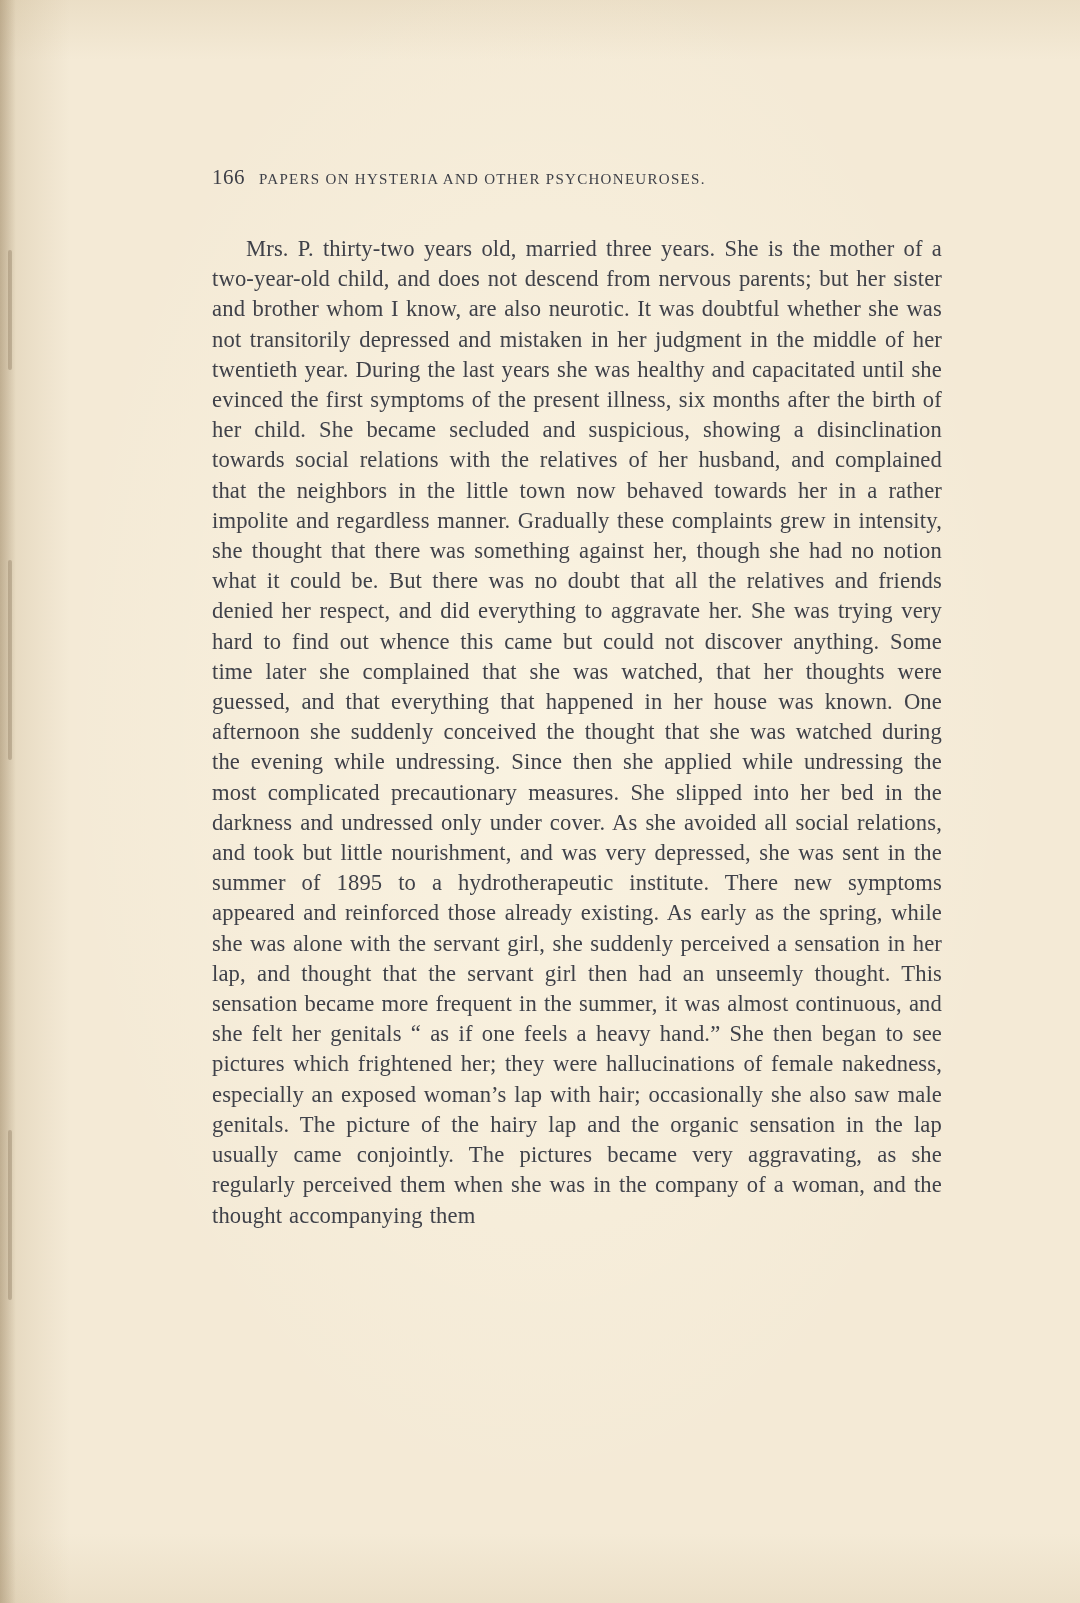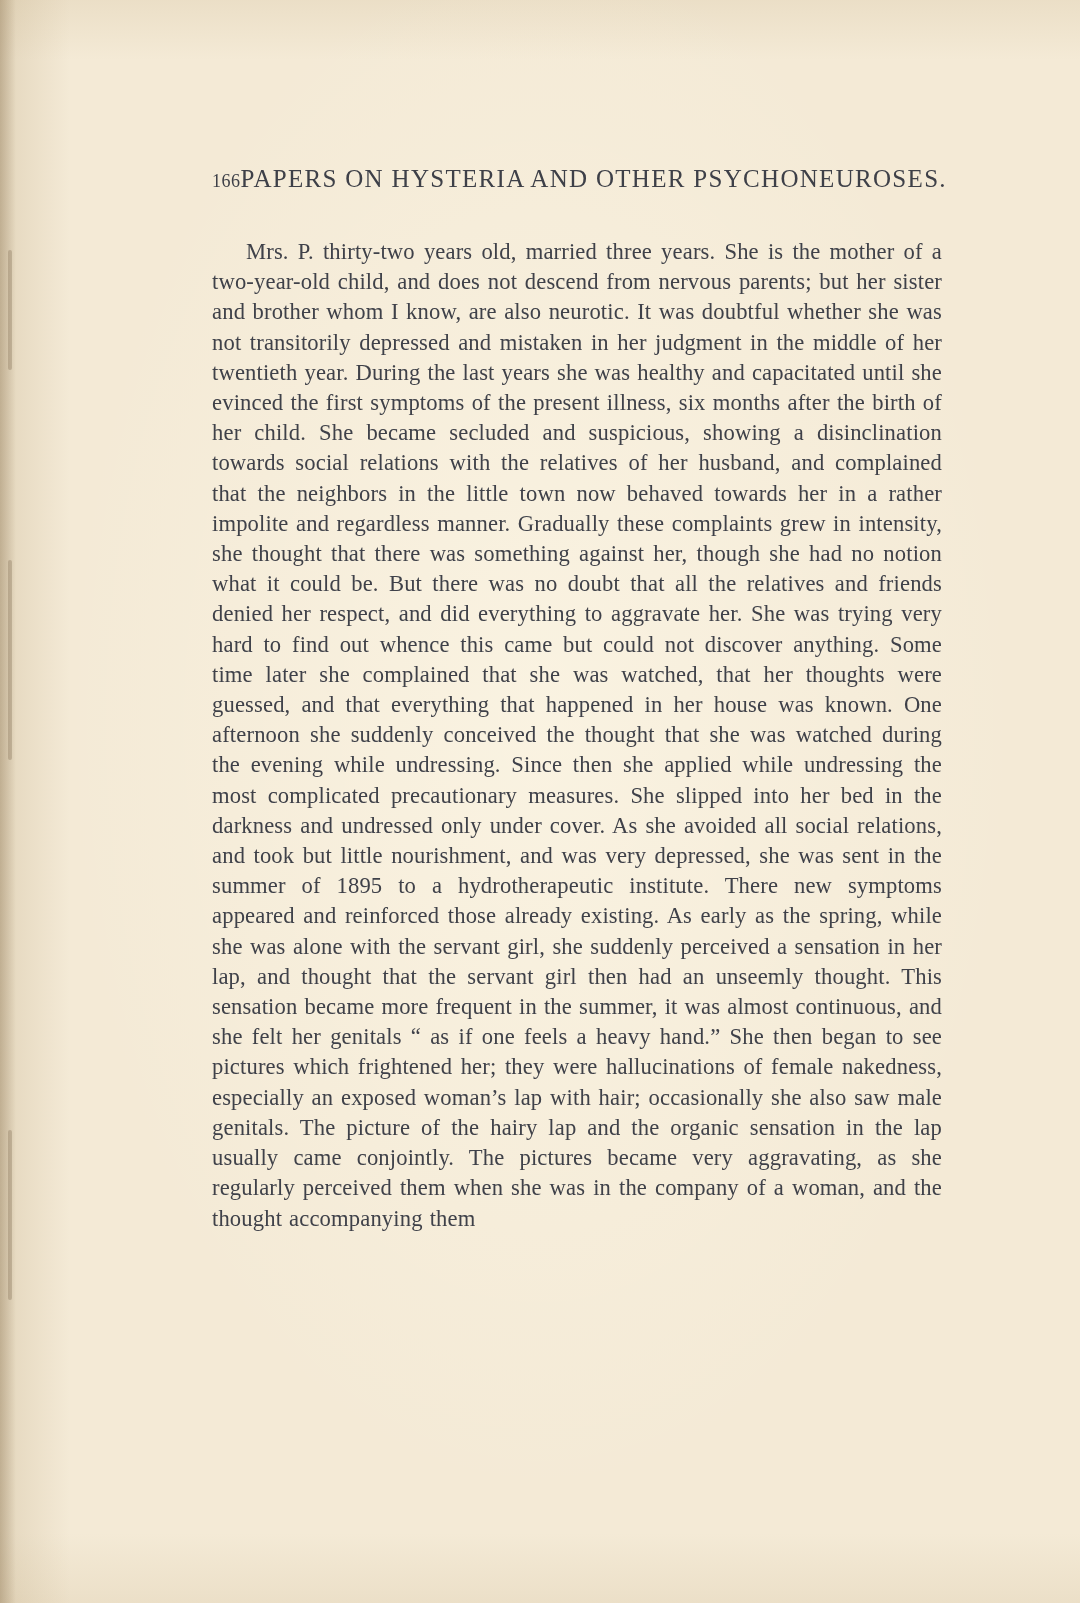--- a/index.html
+++ b/index.html
@@ -49,26 +49,27 @@
     width: 730px;
   }
   .running-head {
     display: flex;
     align-items: baseline;
     color: #41434a;
     white-space: nowrap;
     margin-bottom: 44px;
   }
   .page-number {
-    font-size: 18px;
+    font-size: 21px;
     letter-spacing: 0.5px;
+    margin-right: 14px;
     color: #3e4048;
   }
   .head-title {
-    font-size: 25px;
+    font-size: 15px;
     letter-spacing: 1.3px;
     color: #3e4048;
   }
   .body-text {
     font-size: 22.6px;
     line-height: 30.2px;
     text-align: justify;
     text-justify: inter-word;
     color: #3f4149;
     letter-spacing: 0.15px;

